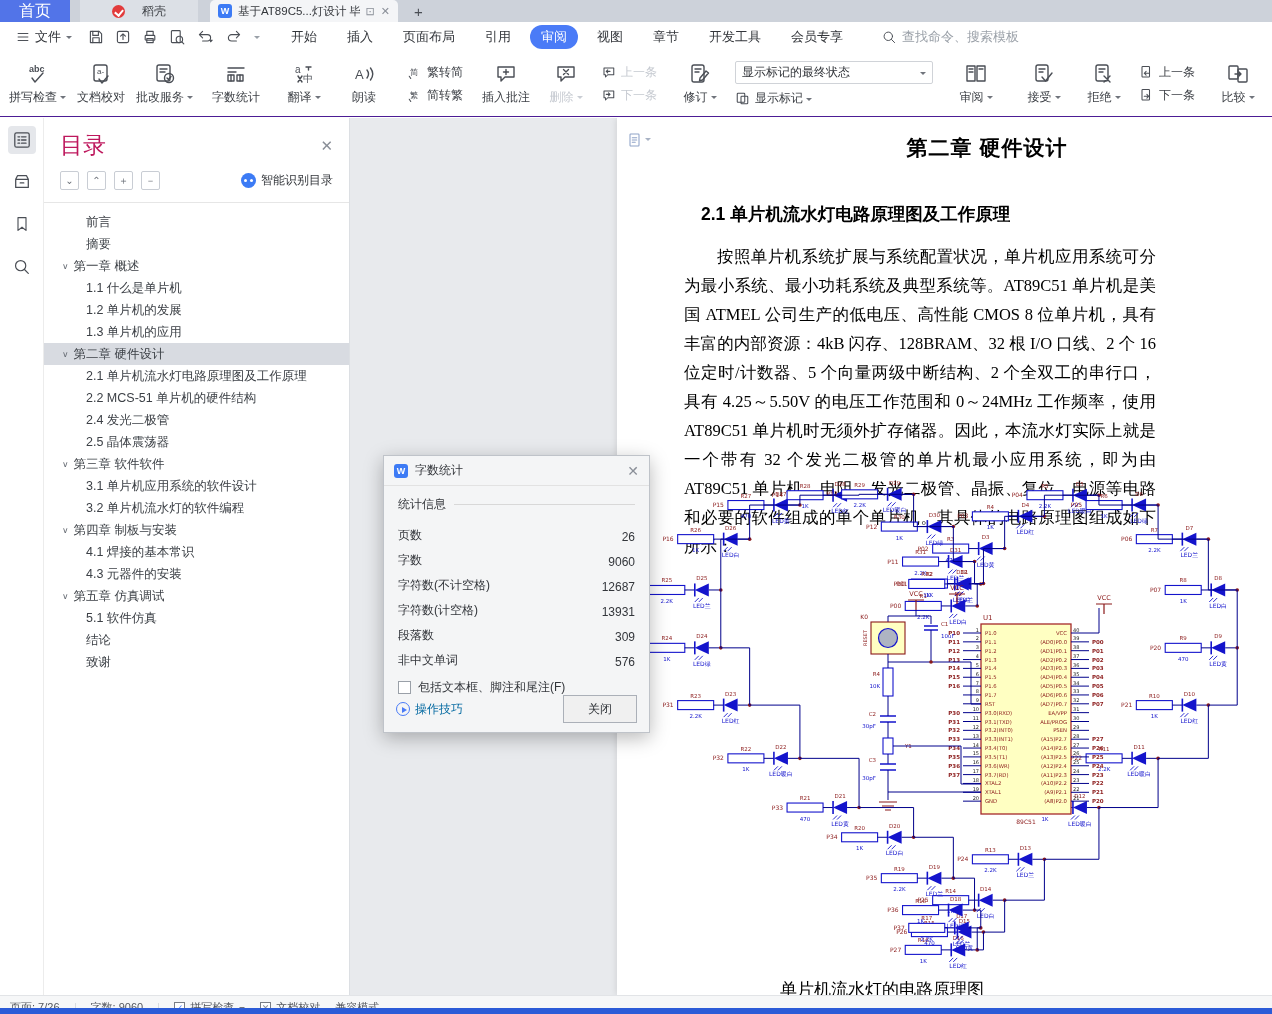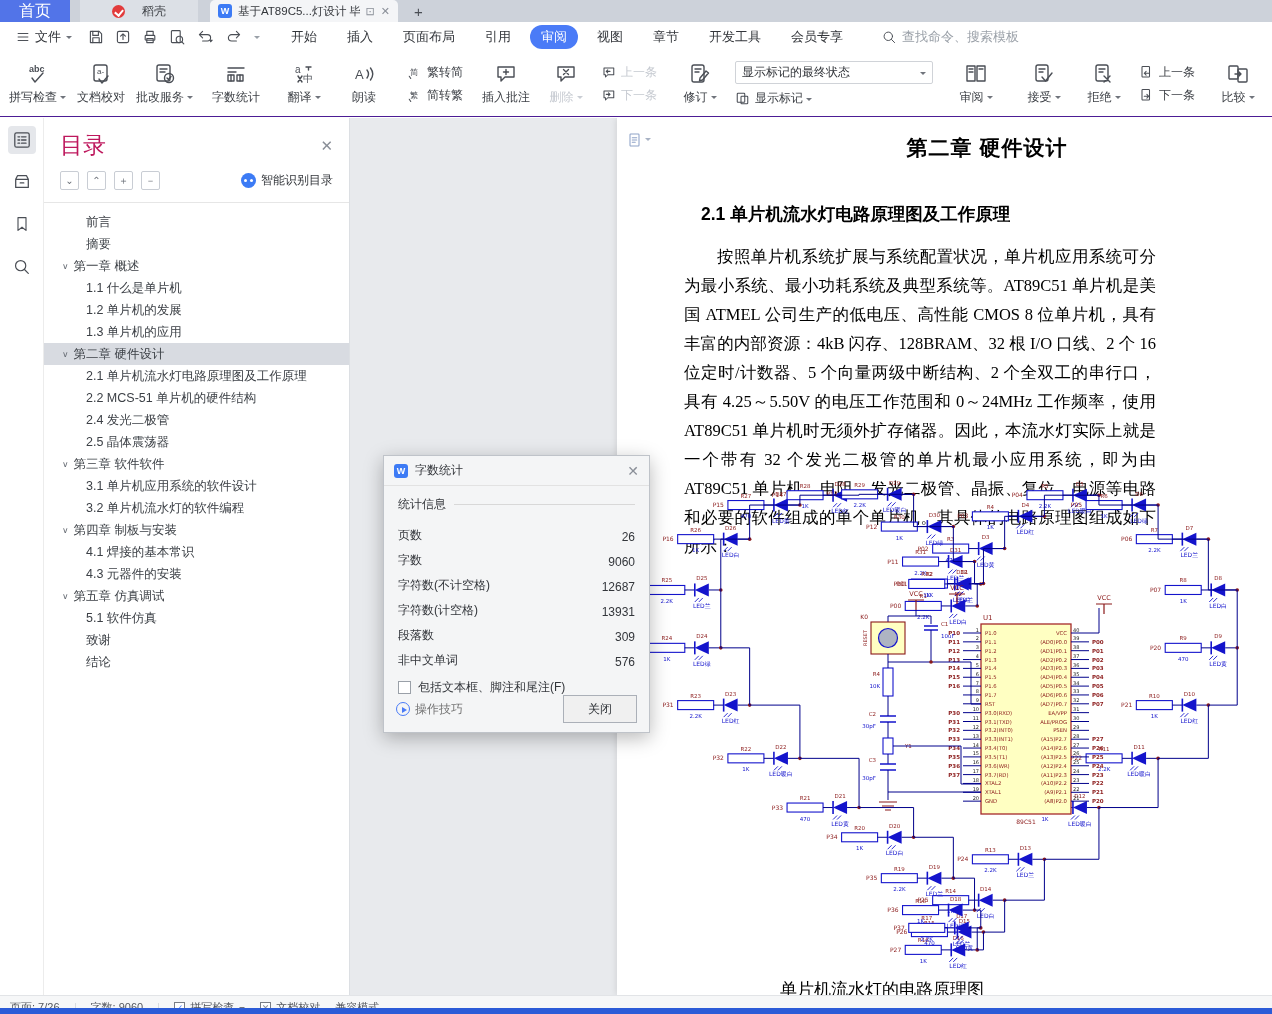--- a/index.html
+++ b/index.html
@@ -74,21 +74,21 @@
   .dialog{position:absolute;left:383px;top:455px;width:267px;height:278px;background:#F4F5F6;border:1px solid #BFC3C9;box-shadow:0 5px 18px rgba(0,0,0,.28);z-index:10;font-size:12px;color:#33363b}
   .dlg-title{height:30px;display:flex;align-items:center;gap:7px;padding:0 10px;border-bottom:1px solid #E2E2E2}
   .dlg-title .x{margin-left:auto;color:#8a8f98;font-size:14px}
   .dlg-sec{display:flex;align-items:center;gap:8px;padding:10px 14px 4px 14px;color:#33363b}
   .dlg-sec::after{content:"";flex:1;height:1px;background:#D8D8D8}
   .dlg-rows{padding:2px 14px}
   .drow{display:flex;justify-content:space-between;height:25px;align-items:flex-end}
   .dchk{display:flex;align-items:center;gap:7px;padding:8px 14px 0 14px}
   .cbox{width:13px;height:13px;border:1px solid #9aa0a8;background:#fff}
   .dlg-foot{position:absolute;left:0;right:0;bottom:0;height:46px;display:flex;align-items:center;padding:0 12px;justify-content:space-between}
-  .tips{display:flex;align-items:center;gap:5px;color:#737373}
+  .tips{display:flex;align-items:center;gap:5px;color:#0369a1}
   .play{width:14px;height:14px;border:1px solid #4A7BF7;border-radius:50%;position:relative}
   .play::after{content:"";position:absolute;left:5px;top:3.5px;border:3px solid transparent;border-left:5px solid #4A7BF7}
   .btn-close{width:74px;height:28px;background:#F0F0F0;border:1px solid #ABB0B8;display:flex;align-items:center;justify-content:center;color:#2f3338}
   
   .statusbar{position:absolute;left:0;right:0;bottom:6px;height:13px;background:#F6F7F8;border-top:1px solid #E2E4E7;overflow:hidden}
   .st-in{display:flex;align-items:center;gap:15px;padding:4px 10px;font-size:11px;color:#53575e;white-space:nowrap}
   .stchk{width:11px;height:11px;border:1px solid #7a7e86;font-size:9px;line-height:10px;text-align:center;color:#4A7BF7;background:#fff}
   .bluebar{position:absolute;left:0;right:0;bottom:0;height:6px;background:#2B5BD7}
   .stsep{width:1px;height:10px;background:#D8DBDF}
 </style>
@@ -502,24 +502,24 @@
             <span>4.3 元器件的安装</span>
           </div>
           <div class="titem lv0">
             <span class="chev">∨</span>
             <span>第五章 仿真调试</span>
           </div>
           <div class="titem lv1">
             <span>5.1 软件仿真</span>
           </div>
           <div class="titem lv1">
+            <span>结论</span>
+          </div>
+          <div class="titem lv1">
             <span>致谢</span>
-          </div>
-          <div class="titem lv1">
-            <span>结论</span>
           </div>
         </div>
     </div>
 
     <div class="canvas">
       <div class="page">
         <div class="pgicon">
           <svg class="ric" width="15" height="16" viewBox="0 0 20 20" style="--s:1">
               <rect x="4" y="2" width="12" height="16" rx="1" style="stroke:#8FA3C8"></rect>
               <path d="M7 7h6M7 10h6M7 13h4" style="stroke:#8FA3C8"></path>

